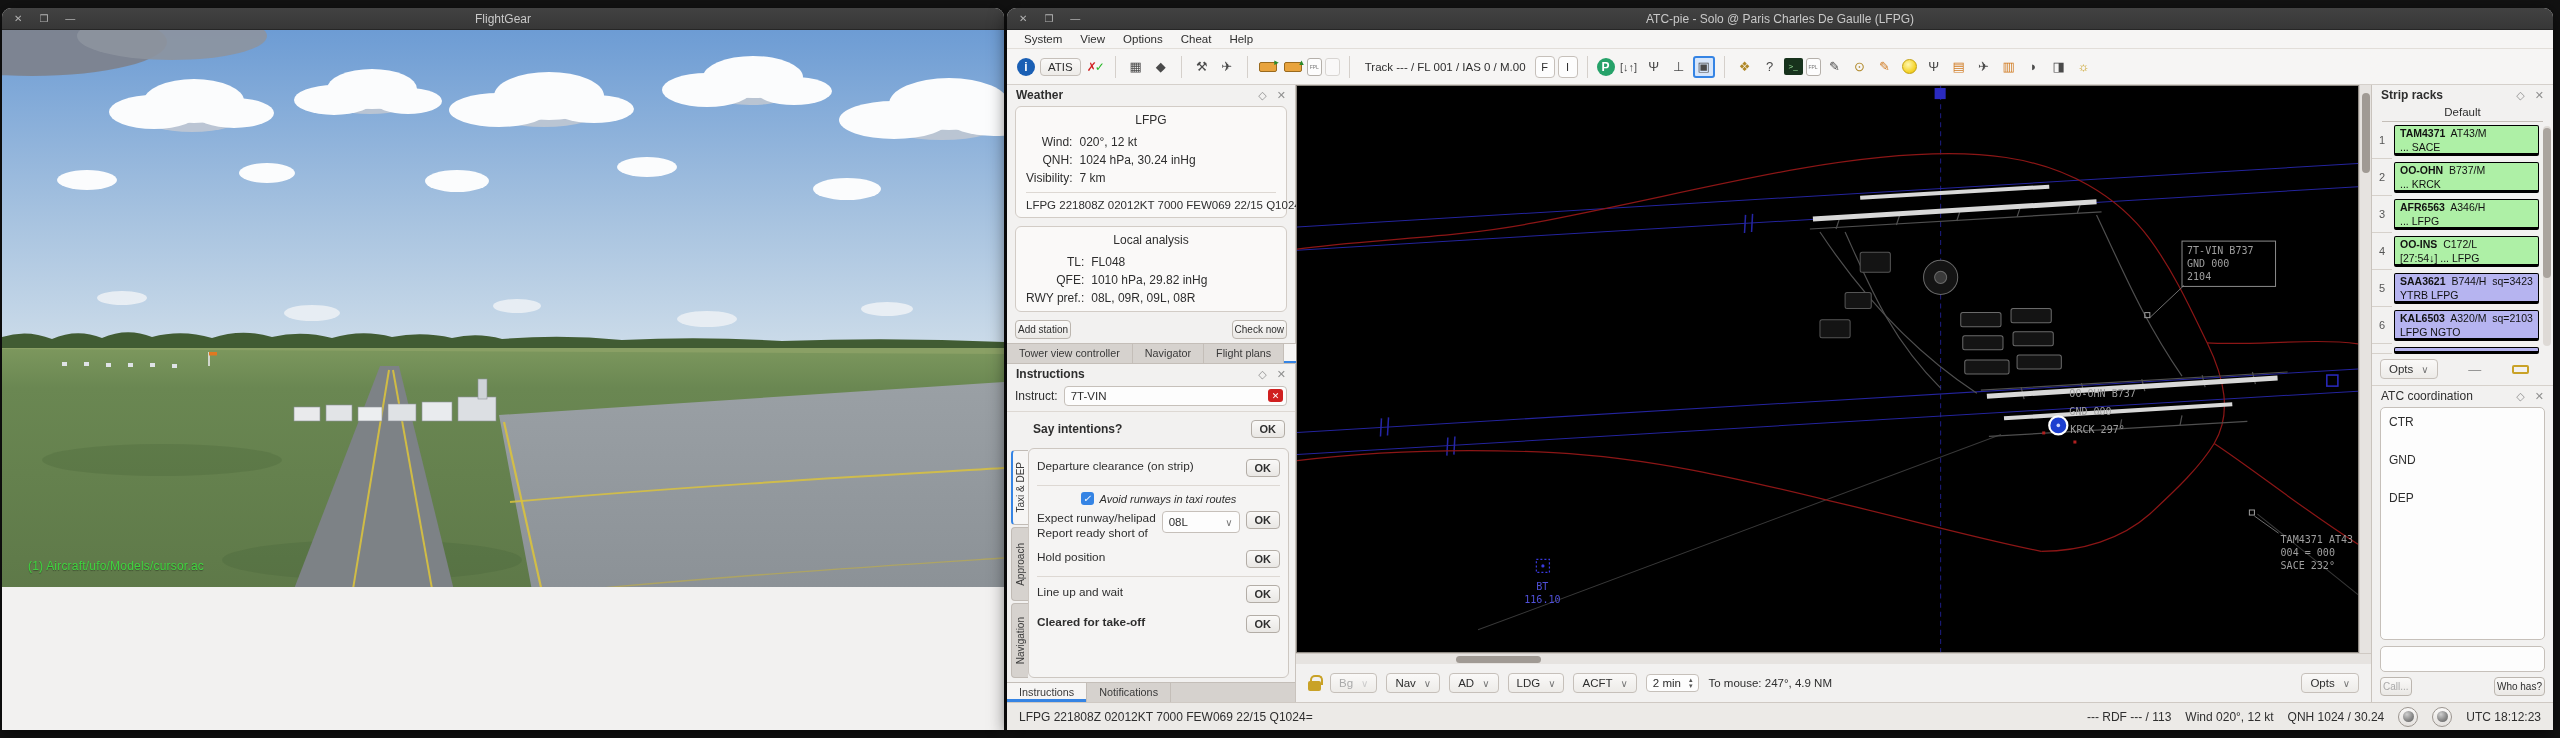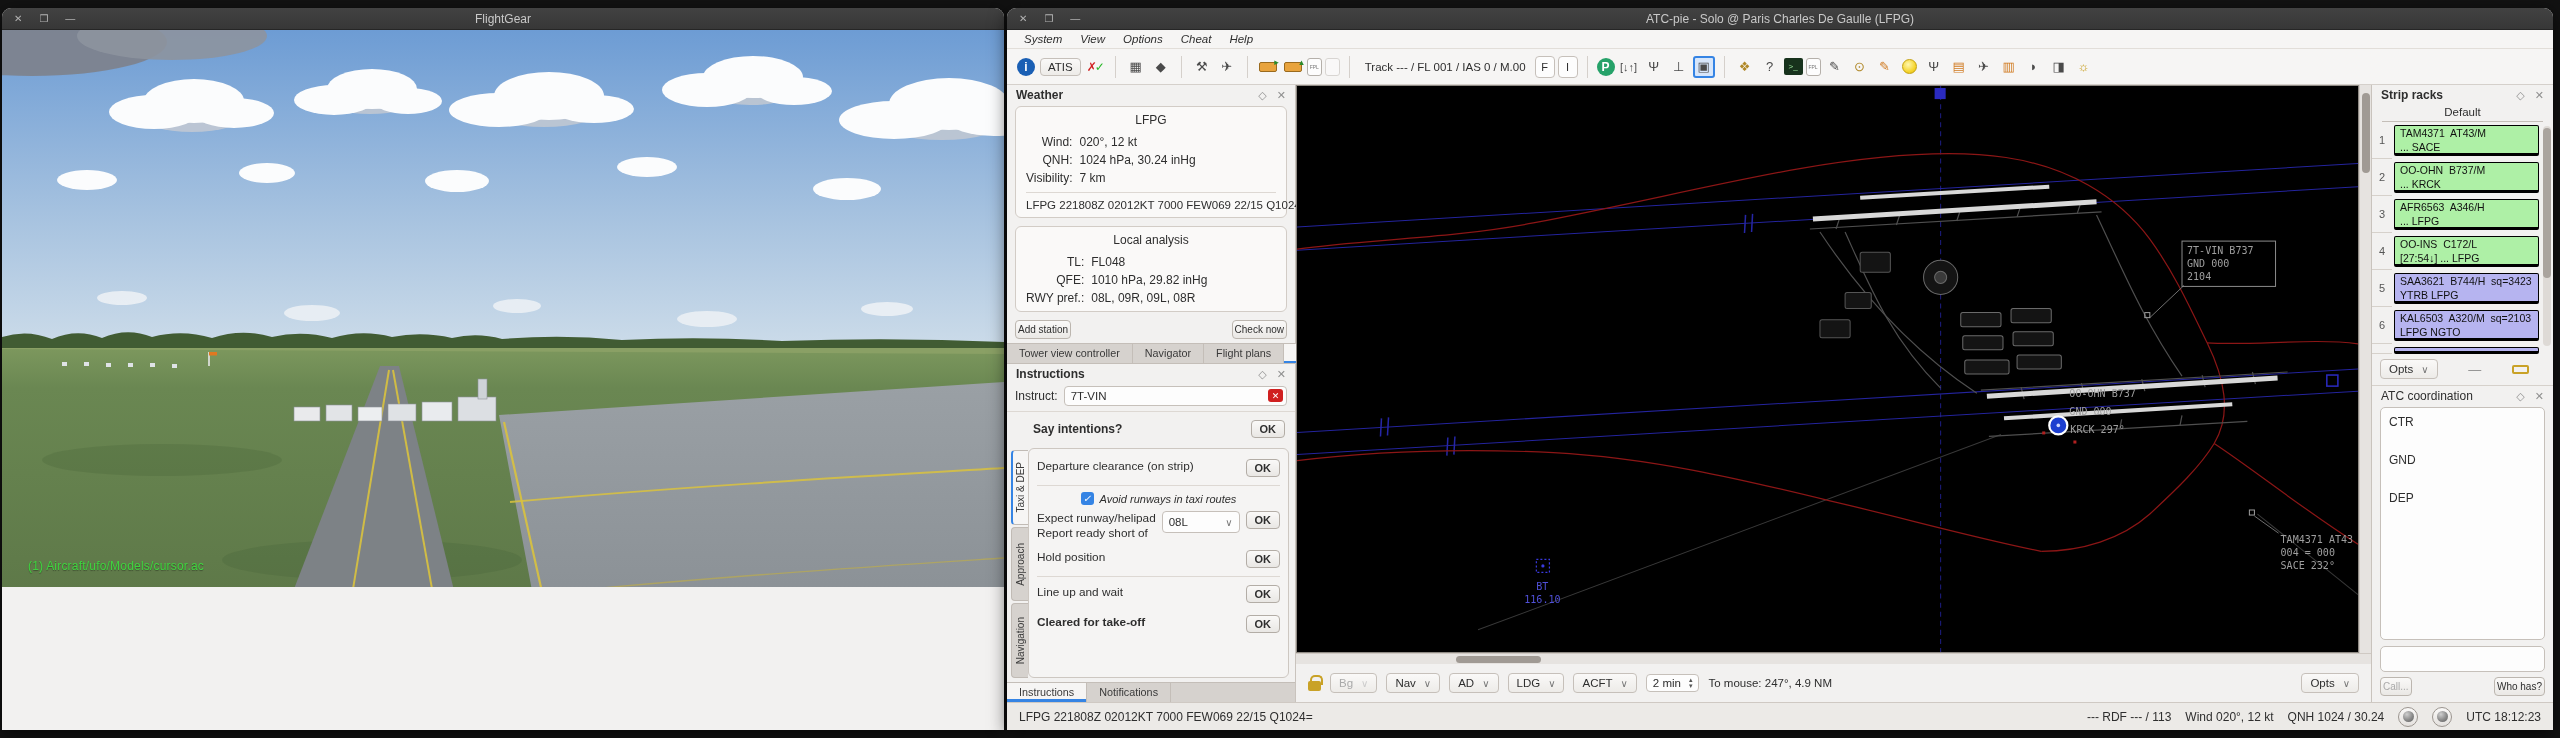--- a/index.html
+++ b/index.html
@@ -15,21 +15,21 @@
 
 
 .fg-window { left:2px; width:1002px; }
 .fg-scene { position:relative; height:557px; overflow:hidden; background:#a9c4e0; }
 .fg-scene svg { display:block; }
 .fg-hud { position:absolute; left:26px; bottom:14px; color:#3fd43f; font-size:12px; letter-spacing:.2px; text-shadow:0 1px 1px rgba(0,0,0,.35); }
 
 
 .atc-window { left:1007px; width:1546px; display:flex; flex-direction:column; }
 .menubar { height:19px; background:#f6f5f4; display:flex; align-items:center; padding-left:8px; font-size:11.5px; color:#2e2e2e; border-bottom:1px solid #e2ded9; }
-.menu-item { padding:6px 9px; border-radius:3px;font-style:italic; }
+.menu-item { padding:6px 9px; border-radius:3px; }
 .toolbar { height:36px; background:#f6f5f4; border-bottom:1px solid #d5d0cb; display:flex; align-items:center; padding:0 8px; gap:3px; flex:0 0 auto; }
 .tsep { width:1px; height:22px; background:#d5d0cb; margin:0 6px; flex:0 0 auto; }
 .ticon { width:22px; height:22px; border-radius:3px; display:flex; align-items:center; justify-content:center; font-size:13px; color:#4a4a4a; flex:0 0 auto; }
 .ticon.small { font-size:11px; }
 .tbtn { border:1px solid #c6c0ba; border-radius:4px; background:linear-gradient(#faf9f8,#edebe8); padding:2px 7px; font-size:11.5px; color:#2e2e2e; }
 .ic-info { background:#1a5fb4; color:#fff; border-radius:50%; font-weight:bold; font-size:12px; width:18px; height:18px; margin:0 2px; }
 .ic-check { color:#2ab82a; font-size:12px; letter-spacing:-2px; }
 .ic-check b { color:#d02020; font-weight:normal; }
 .ic-strip { width:18px; height:10px; background:#e8a33d; border:1px solid #9a6a1d; border-radius:2px; margin:0 2px; position:relative; }
 .ic-strip i { position:absolute; right:-3px; top:-6px; font-style:normal; font-size:9px; color:#2a8a2a; }
@@ -108,21 +108,21 @@
 .lock::before { content:""; position:absolute; left:2px; top:-6px; width:9px; height:8px; border:2px solid #c9a227; border-bottom:none; border-radius:5px 5px 0 0; }
 .to-mouse { font-size:11.5px; color:#2e2e2e; }
 
 
 .dock-right { width:182px; flex:0 0 auto; border-left:1px solid #c9c3bd; display:flex; flex-direction:column; background:#f2f1f0; }
 .rack-tab { text-align:center; font-size:11.5px; padding:2px 0 3px; margin:0 10px; border-bottom:1px solid #c4beb8; }
 .rack-list { position:relative; padding-right:12px; }
 .rackrow { display:flex; align-items:stretch; height:37px; }
 .racknum { width:20px; display:flex; align-items:center; justify-content:center; font-size:11px; color:#555; border-bottom:1px solid #d6d1cb; }
 .strip { flex:1; margin:3px 2px 3px 2px; border:1px solid #000; border-bottom-width:3px; border-radius:2px; padding:1px 5px; font-size:10.5px; line-height:1.3; color:#111; overflow:hidden; white-space:nowrap; }
-.strip .cs { font-weight:normal; }
+.strip .cs { font-weight:bold; }
 .strip.green { background:#aef0a6; }
 .strip.purple { background:#b6b4f0; }
 .rack-scroll { position:absolute; right:2px; top:4px; width:8px; height:220px; border-radius:4px; background:#dedad6; }
 .rack-scroll i { position:absolute; left:0; top:2px; width:8px; height:150px; border-radius:4px; background:#aaa49e; display:block; }
 .rack-opts { display:flex; align-items:center; gap:10px; padding:5px 8px 6px; border-bottom:1px solid #d6d1cb; }
 .flatbtn { color:#8a8a8a; font-size:13px; padding:0 10px; }
 .gold-strip { width:17px; height:9px; border:2px solid #c9a227; border-radius:2px; }
 .coord-box { background:#fdfdfd; border:1px solid #c6c0ba; border-radius:5px; margin:2px 8px; flex:1; padding:7px 8px; font-size:12px; display:flex; flex-direction:column; gap:24px; }
 .radio-box { background:#fdfdfd; border:1px solid #c6c0ba; border-radius:5px; margin:4px 8px 2px; height:26px; }
 .radio-btns { display:flex; justify-content:space-between; padding:3px 8px 6px; }

